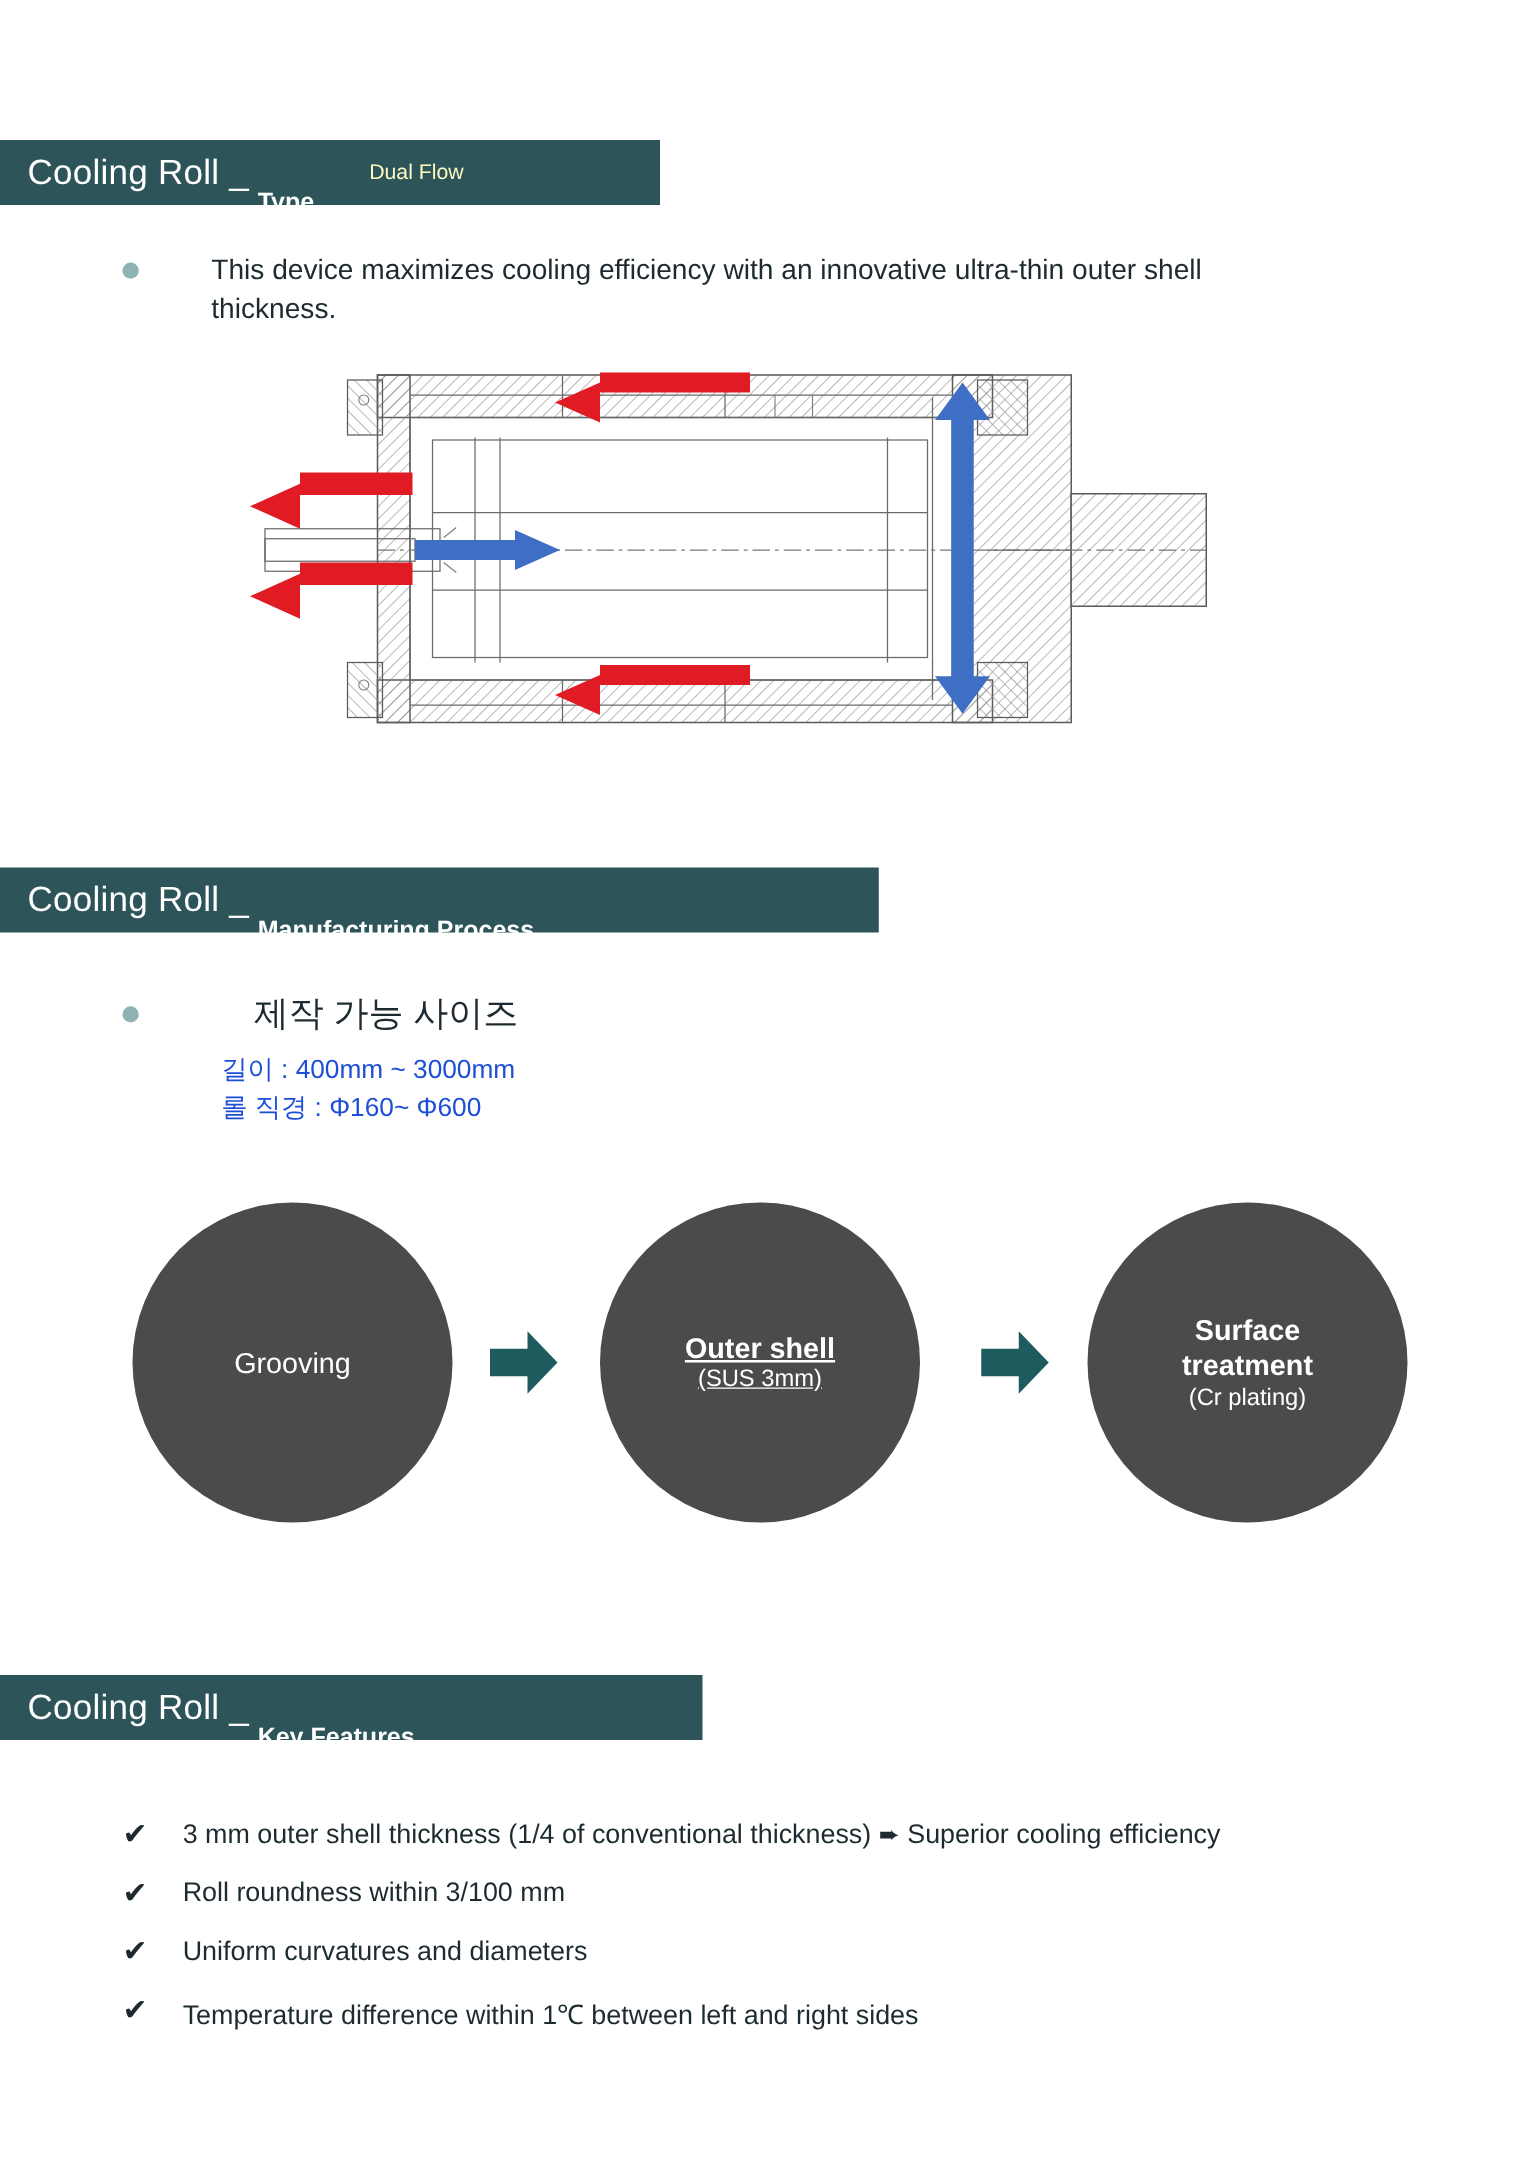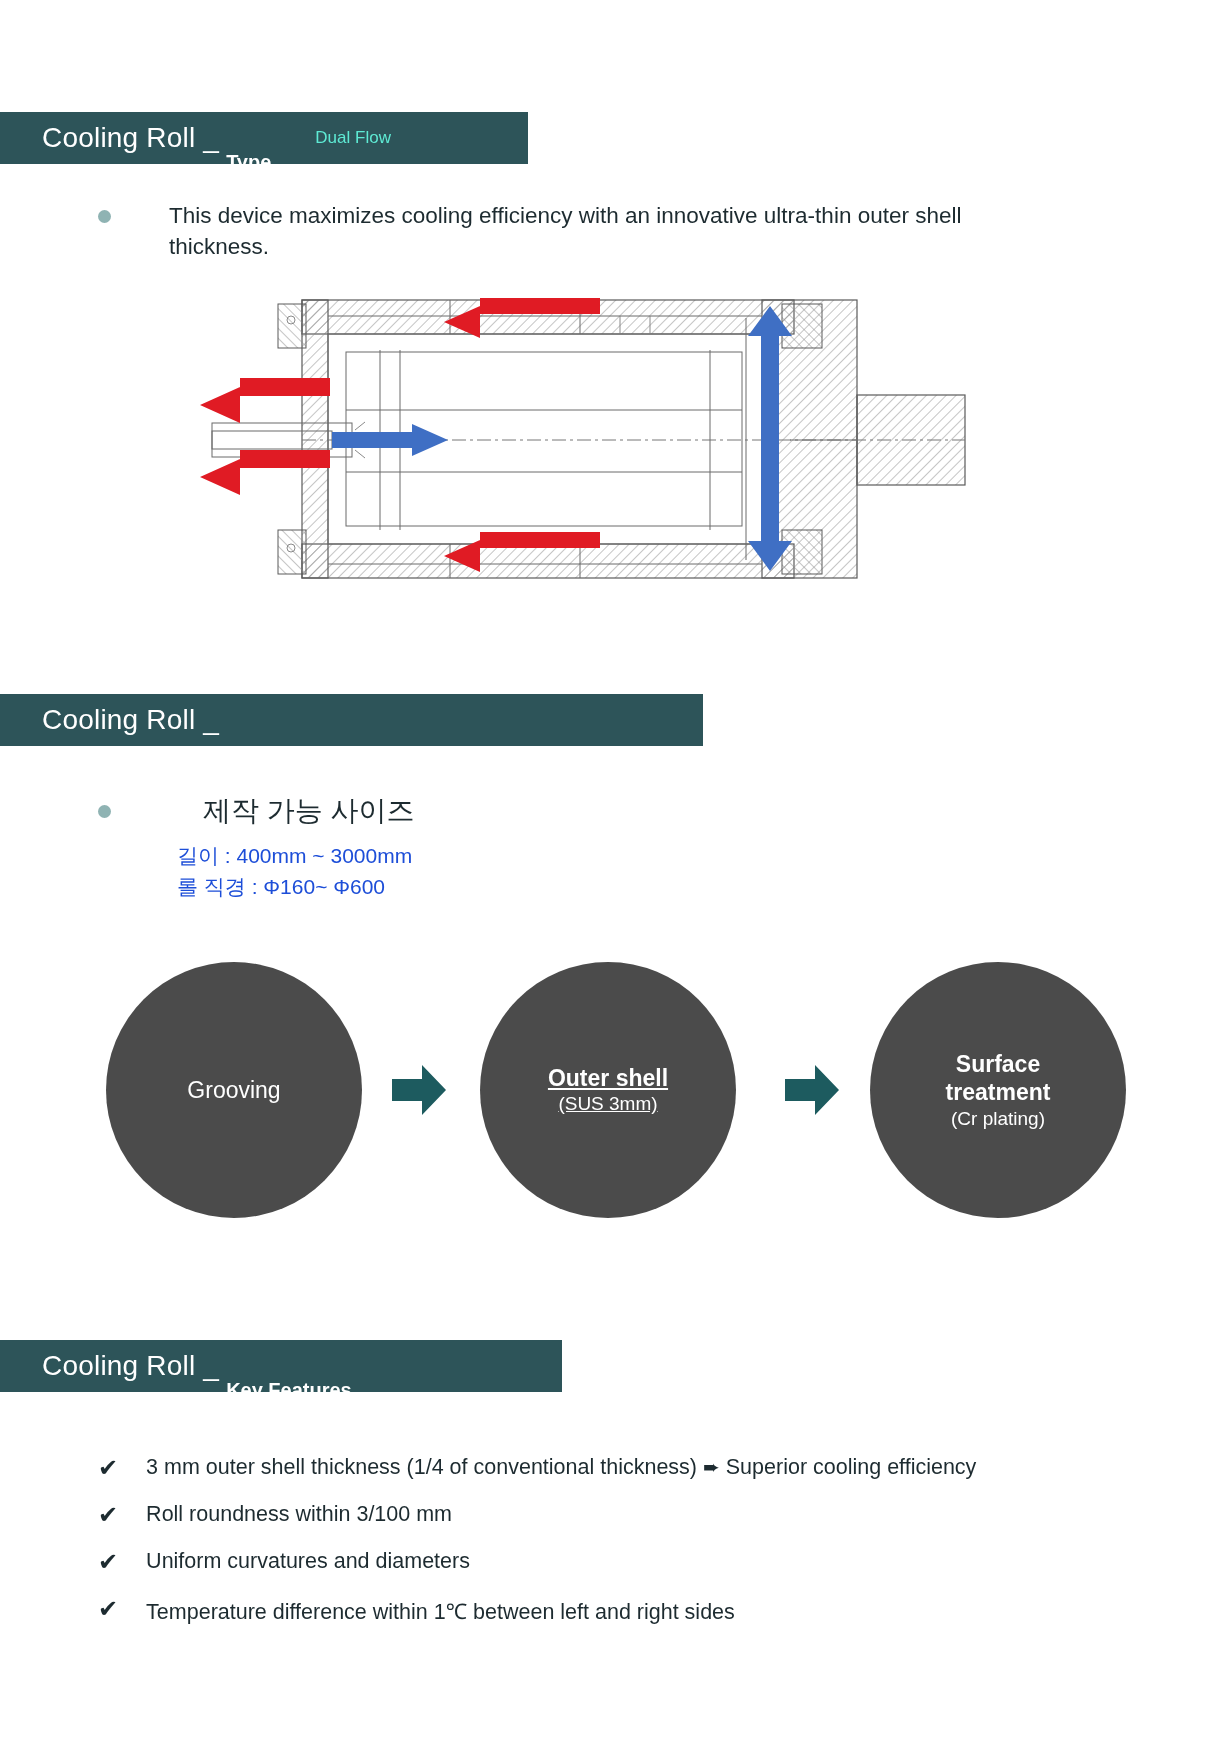--- a/index.html
+++ b/index.html
@@ -23,40 +23,40 @@
   }
 
   
   .bar {
     position: absolute;
     background: #2d5459;
     color: #ffffff;
     display: flex;
     align-items: center;
     box-sizing: border-box;
-    padding-left: 42px;
+    padding-left: 22px;
     height: 52px;
     white-space: nowrap;
   }
   .bar .light {
     font-size: 28px;
     font-weight: 400;
     letter-spacing: .2px;
   }
   .bar .strong {
     font-size: 20px;
     font-weight: 700;
     margin-left: 7px;
     margin-top: 48px;
   }
   .bar .sub {
     font-size: 17px;
     font-weight: 400;
     margin-left: 44px;
-    color: #5eead4;
+    color: #fef9c3;
   }
 
   #bar-type    { left: 0;  top: 112px;  width: 528px; }
   #bar-process { left: 0;  top: 694px;  width: 703px; }
   #bar-key     { left: 0;  top: 1340px; width: 562px; }
 
   
   .bullet-row {
     position: absolute;
     display: flex;
@@ -242,20 +242,21 @@
     <g fill="#3f6fc4">
 
       <path d="M182 142 h80 v16 h-80 z M262 134 l36 16 l-36 16 z"></path>
 
       <path d="M598 46 l22 -30 l22 30 h-13 v205 h13 l-22 30 l-22 -30 h13 v-205 z"></path>
     </g>
   </svg>
 
   <div class="bar" id="bar-process">
     <span class="light">Cooling Roll _</span>
+    <span class="strong">Manufacturing Process</span>
   </div>
 
   <div class="bullet-row" id="size-bullet">
     <span class="dot"></span>
     <span class="bullet-text">제작 가능 사이즈</span>
   </div>
 
   <div class="size-lines">
     <div>길이 : 400mm ~ 3000mm</div>
     <div>롤 직경 : Φ160~   Φ600</div>

